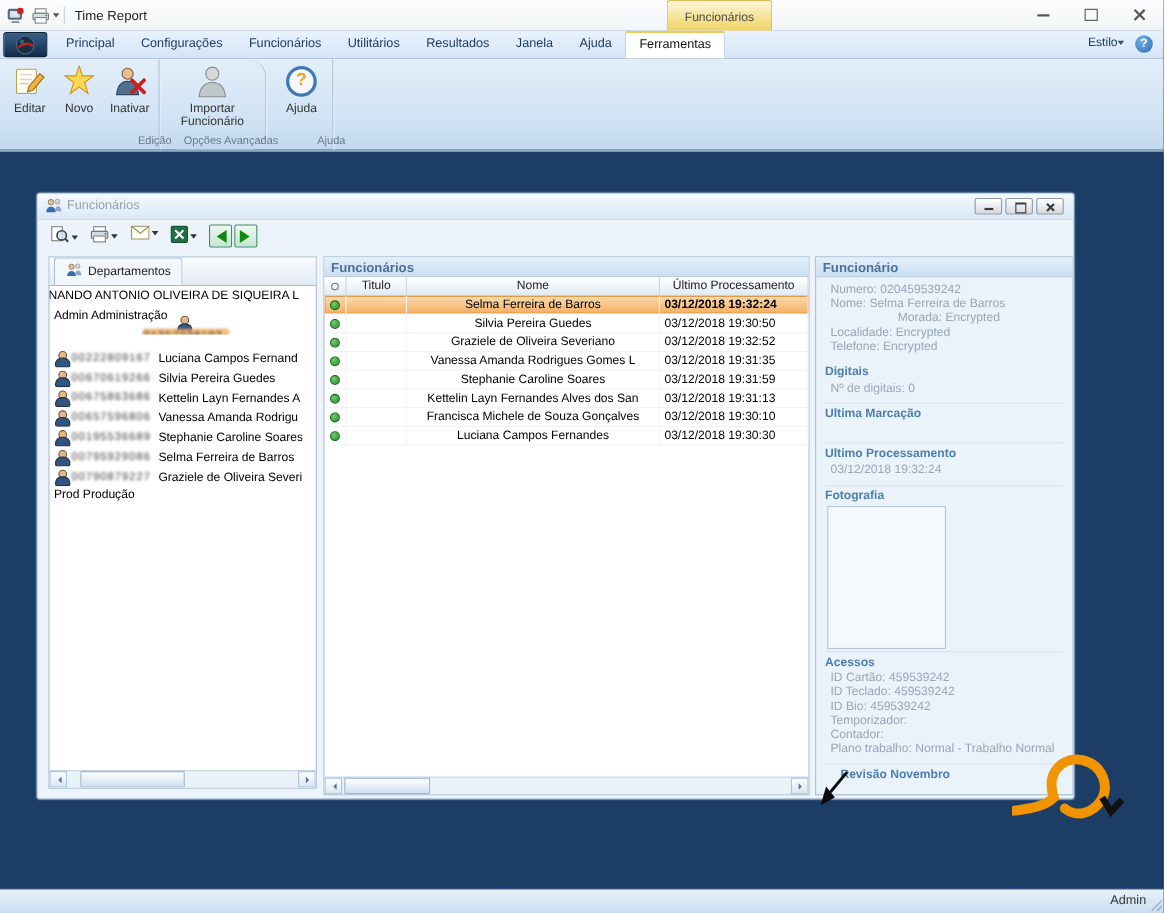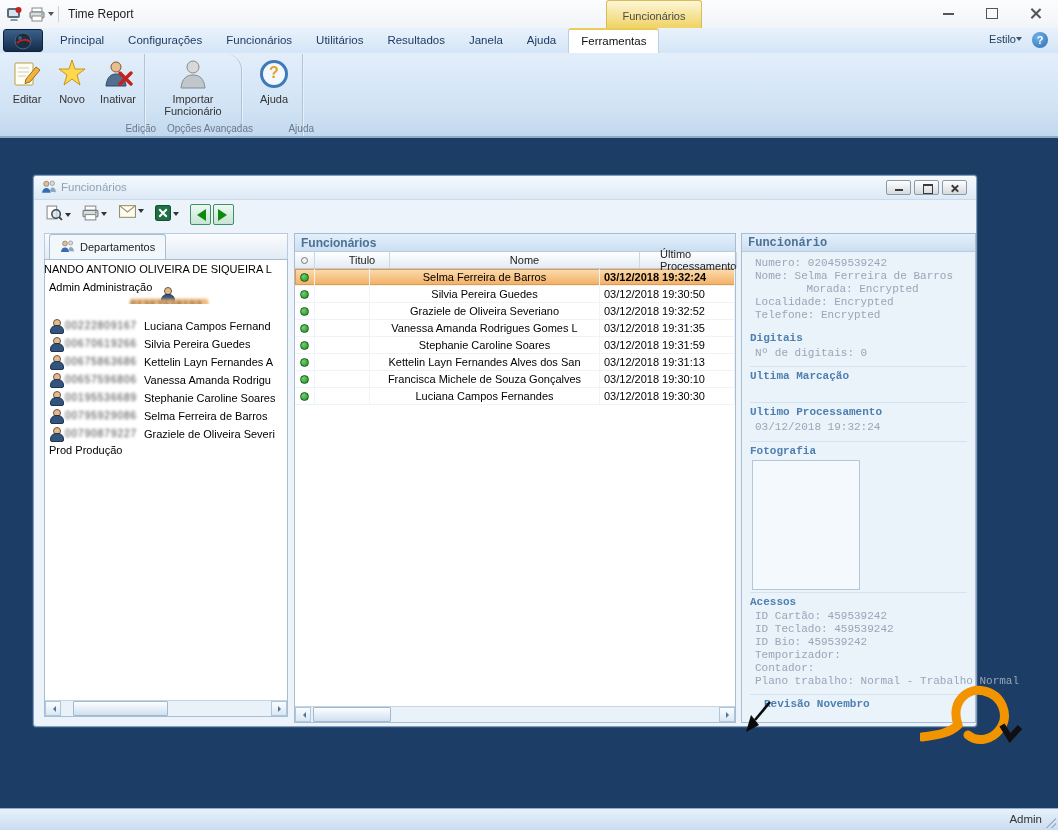--- a/index.html
+++ b/index.html
@@ -86,37 +86,37 @@
   .hscroll{position:absolute;left:0;right:0;bottom:0;height:16px;background:#E9F1F9;border-top:1px solid #C2D4E6;}
   .sb-btn{position:absolute;top:0;width:16px;height:15px;background:linear-gradient(#FBFDFE,#D9E7F4);border:1px solid #AEC5DA;}
   .sb-btn.l{left:0}.sb-btn.r{right:0}
   .sb-btn.l::after{content:"";position:absolute;left:4px;top:4px;border:3.5px solid transparent;border-right-color:#4F759C;}
   .sb-btn.r::after{content:"";position:absolute;left:6px;top:4px;border:3.5px solid transparent;border-left-color:#4F759C;}
   .sb-thumb{position:absolute;top:0;height:15px;background:linear-gradient(#FDFEFF,#CFE0EF);border:1px solid #9FB9D2;border-radius:1px;}
 
   
   .panel-mid{position:absolute;left:260px;top:57px;width:442px;height:490px;background:#FFF;border:1px solid #A8BDD2;}
   .p-head{height:18px;background:linear-gradient(#E3F0FB,#CBDFF2);border-bottom:1px solid #B9CBDC;color:#4E7096;font-weight:bold;font-size:12px;padding:2px 0 0 6px;}
-  .grid-cols{display:flex;height:17px;background:linear-gradient(#FFFFFF,#E2EBF4);border-bottom:1px solid #B9CBDC;font-size:11px;color:#222;gap:20px;}
+  .grid-cols{display:flex;height:17px;background:linear-gradient(#FFFFFF,#E2EBF4);border-bottom:1px solid #B9CBDC;font-size:11px;color:#222;}
   .grid-cols span{border-right:1px solid #CBD8E4;display:flex;align-items:center;justify-content:center;}
   .gc0{width:20px;flex:0 0 20px;}
   .gc1{width:55px;flex:0 0 55px;}
   .gc2{width:230px;flex:0 0 230px;}
   .gc3{width:135px;flex:1;}
   .ring{width:7px;height:7px;border:1px solid #777;border-radius:50%;display:inline-block;}
   .grow{display:flex;height:17px;border-bottom:1px solid #EEF3F8;font-size:11px;color:#000;}
   .grow span{border-right:1px solid #F0F4F8;display:flex;align-items:center;overflow:hidden;white-space:nowrap;}
   .grow .gc2{justify-content:center;}
   .grow .gc3{padding-left:4px;}
   .grow.sel{background:linear-gradient(#FBDCB0,#F3AF63);box-shadow:inset 0 0 0 1px #E19A49;}
   .grow.sel .gc3{font-weight:bold;}
   .dot{width:9px;height:9px;border-radius:50%;background:radial-gradient(circle at 35% 35%,#72D072,#1F8B1F);border:1px solid #156515;margin:0 auto;}
 
   
-  .panel-right{position:absolute;left:707px;top:57px;width:235px;height:490px;background:#EAF2FA;border:1px solid #A8BDD2;font-family:Liberation Mono, monospace;}
+  .panel-right{position:absolute;left:707px;top:57px;width:235px;height:490px;background:#EAF2FA;border:1px solid #A8BDD2;}
   .d-line{position:absolute;left:13px;width:215px;font-size:11px;color:#98A6B7;white-space:nowrap;}
   .d-sec{position:absolute;left:8px;font-size:11px;font-weight:bold;color:#4D7FB0;white-space:nowrap;}
   .d-div{position:absolute;left:8px;right:8px;height:1px;background:#D6E2ED;}
   .photo{position:absolute;left:10px;top:226px;width:108px;height:130px;background:#F4F9FD;border:1px solid #B4C6D8;}
   .annot{position:absolute;left:2px;top:466px;}
 
   
   .logo{position:absolute;left:920px;top:543px;z-index:5;}
   .statusbar{position:absolute;left:0;top:808px;width:100%;height:22px;background:linear-gradient(#E8F1FA,#C9DDF0);border-top:1px solid #93AECB;}
   .sb-user{position:absolute;right:16px;top:4px;font-size:11.5px;color:#333;}

